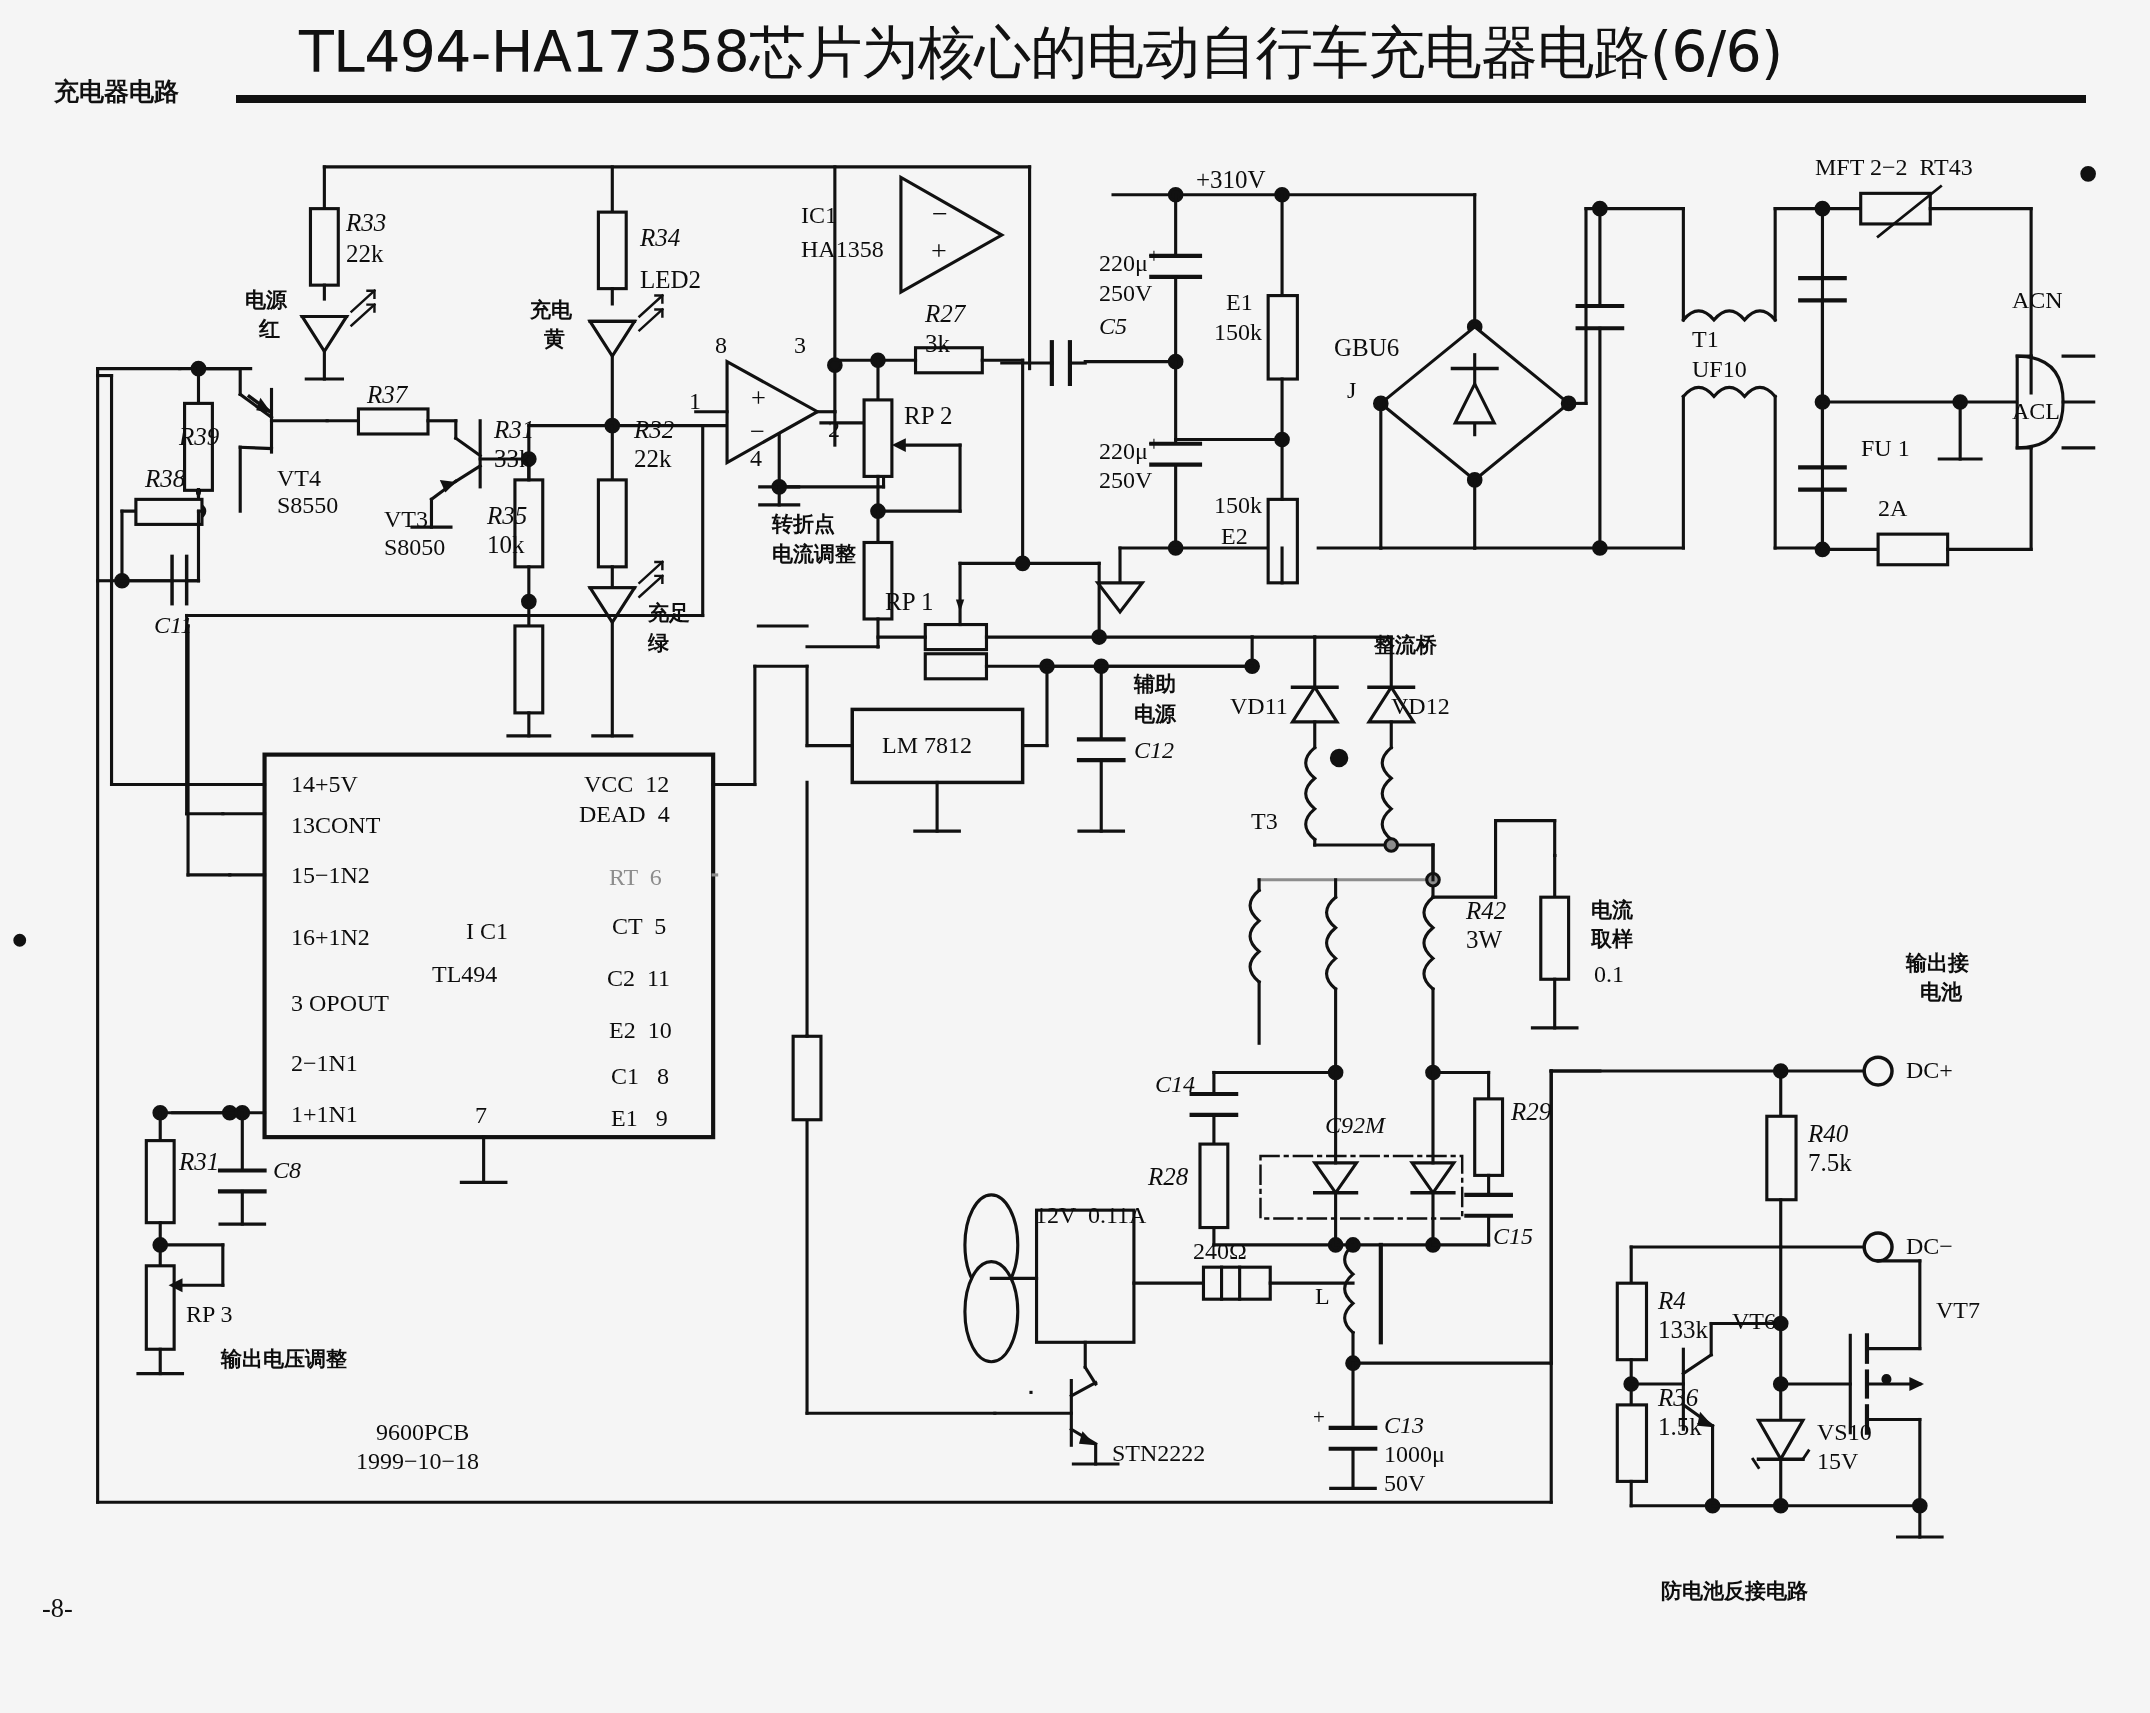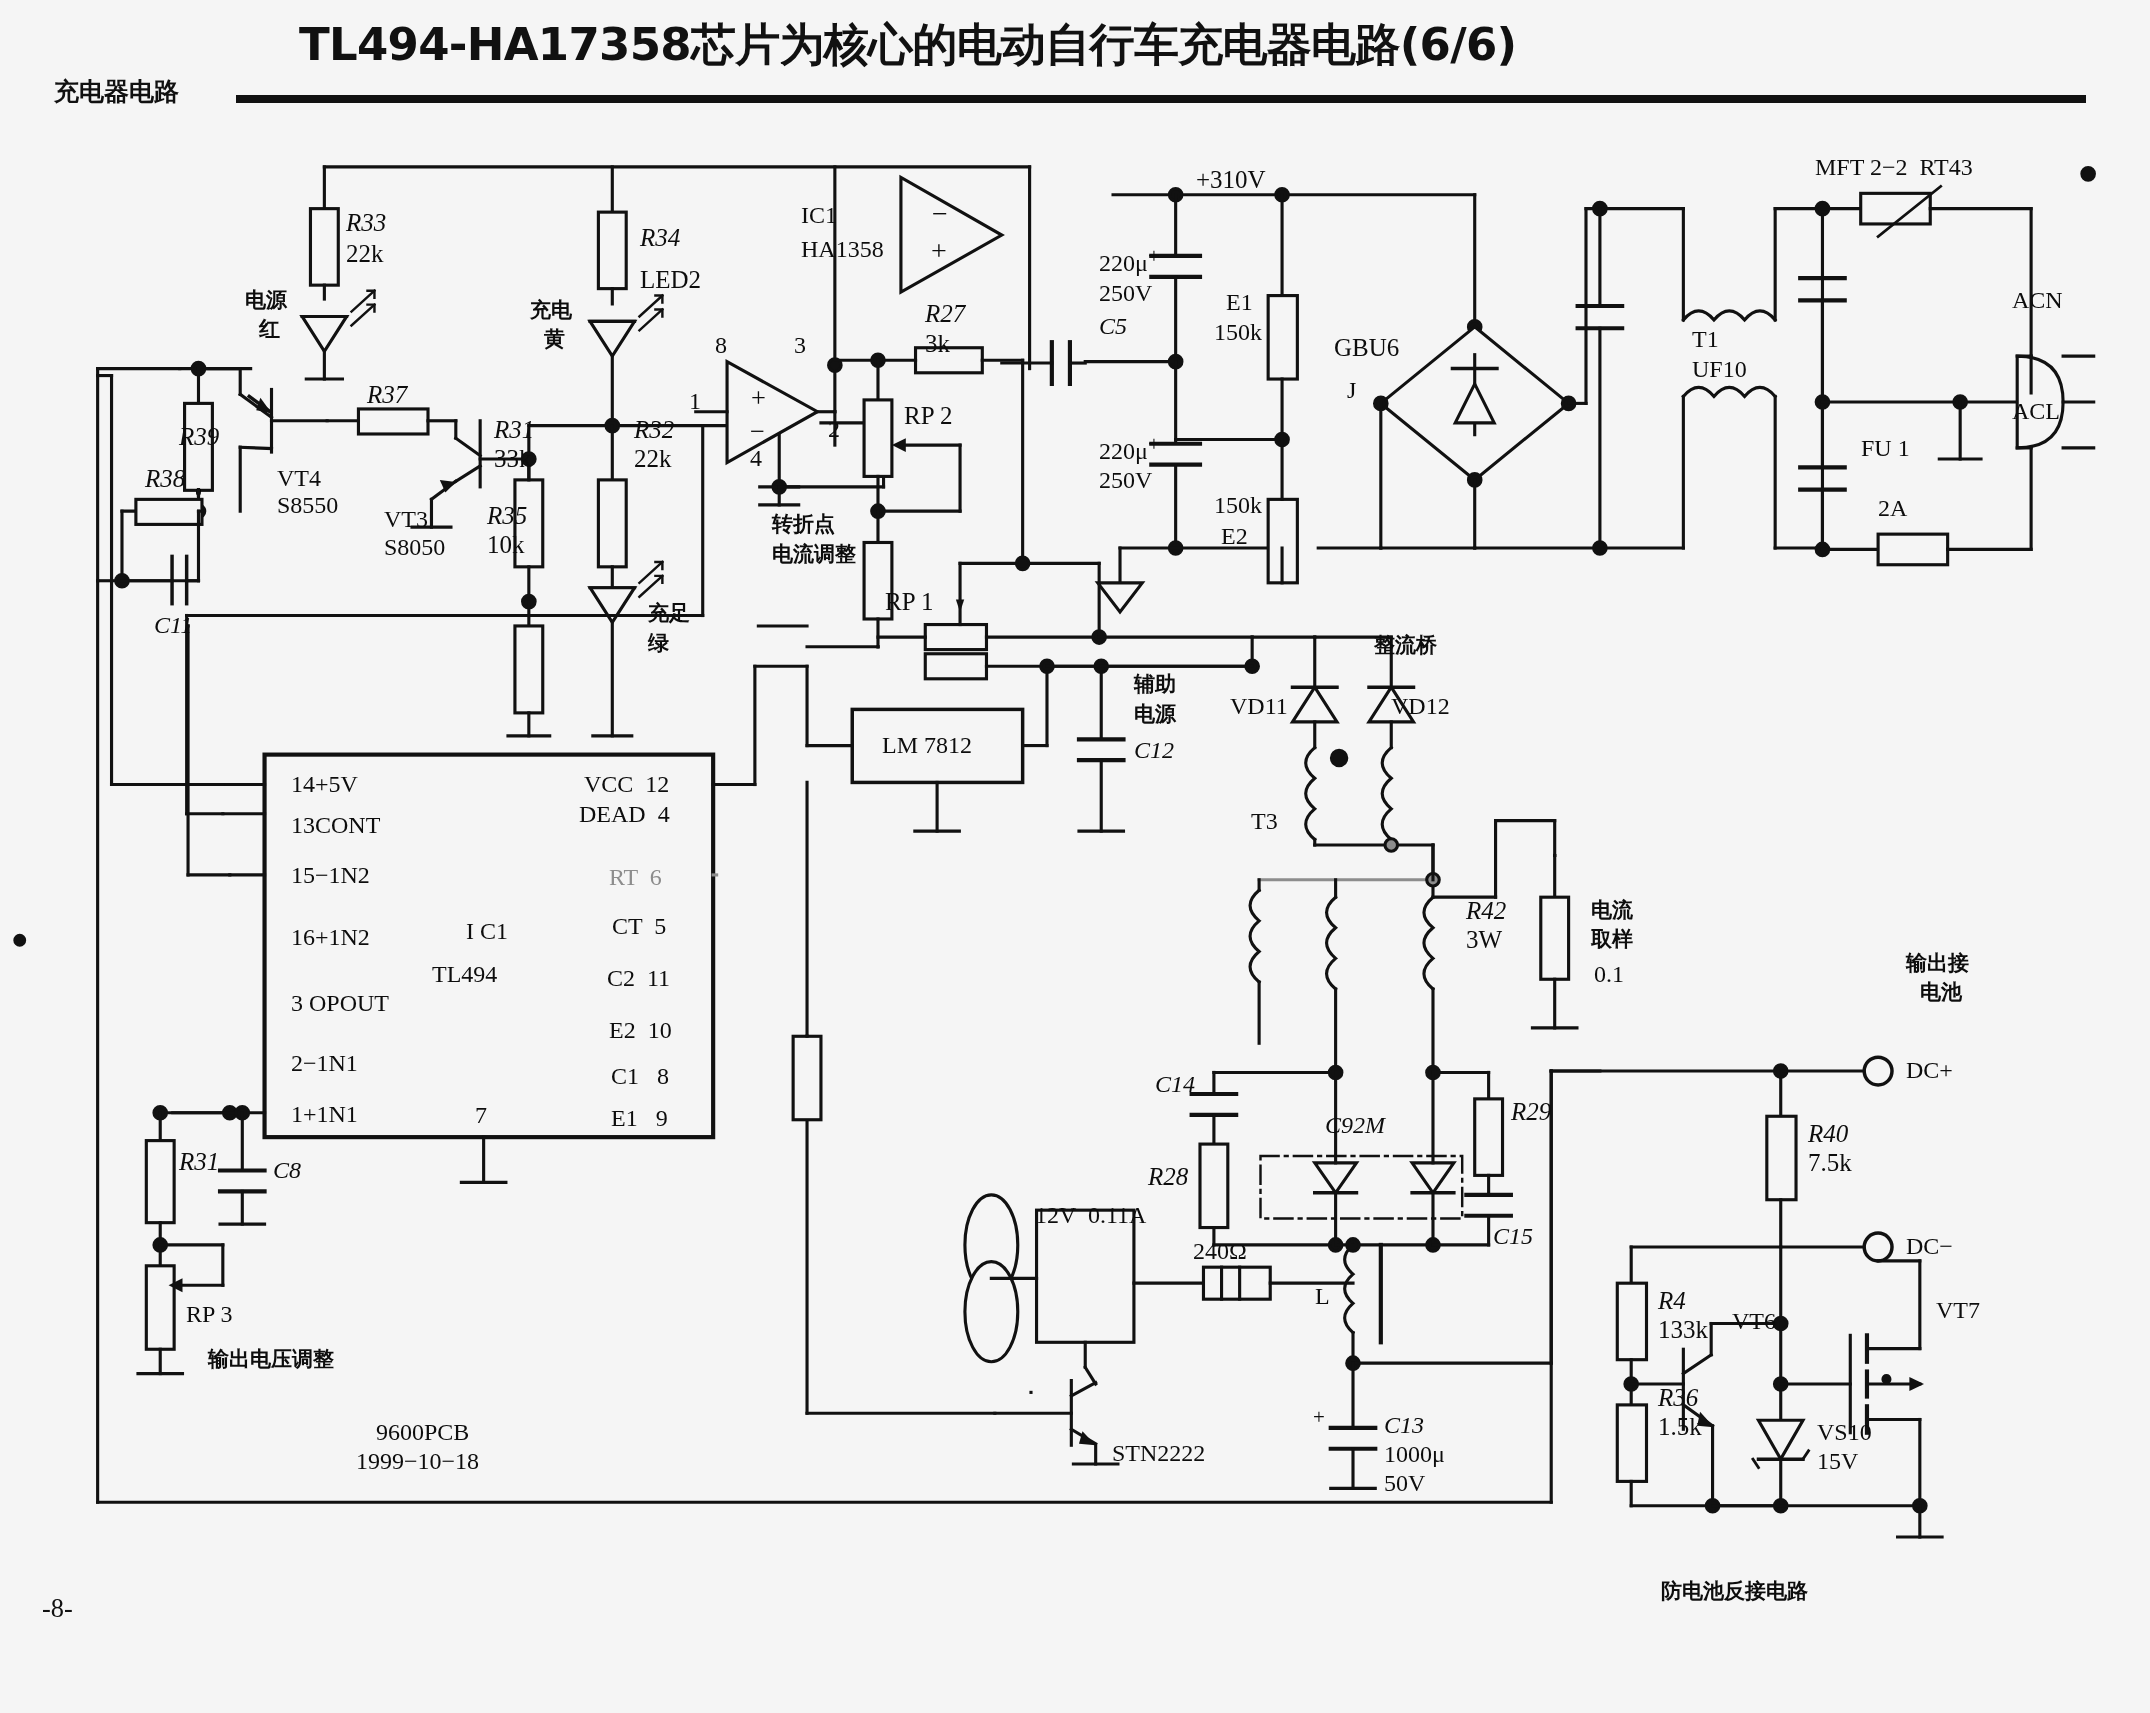--- a/index.html
+++ b/index.html
@@ -5,21 +5,21 @@
   html,body{margin:0;padding:0;background:#f5f5f5;}
   body{width:2151px;height:1713px;position:relative;
        font-family:"Liberation Serif",serif;color:#111;overflow:hidden;}
   #root{position:absolute;left:0;top:0;width:2151px;height:1713px;}
   svg.sch{position:absolute;left:0;top:0;width:2151px;height:1713px;}
   .lbl{position:absolute;white-space:pre;line-height:1.12;color:#0d0d0d;}
   .serif{font-family:"Liberation Serif",serif;}
   .cjk{font-family:Liberation Serif, serif;font-weight:700;}
   .ital{font-style:italic;} .t30{font-size:21px;}
   .t34{font-size:24px;} .t36{font-size:25px;} .t38{font-size:24px;}
-  .hdr-title{position:absolute;left:299px;top:15.3px;font-size:45px;font-weight:700;
+  .hdr-title{position:absolute;left:299px;top:15.3px;font-size:57px;font-weight:400;
     font-family:"DejaVu Sans",sans-serif;letter-spacing:-0.7px;white-space:nowrap;}
   .hdr-left{position:absolute;left:54px;top:75px;font-size:25px;font-weight:700;
     font-family:"DejaVu Sans",sans-serif;white-space:nowrap;}
   .hdr-rule{position:absolute;left:236px;top:95px;width:1850px;height:7.7px;background:#111;}
   .pageno{position:absolute;left:42px;top:1593px;font-size:26.4px;font-family:"Liberation Serif",serif;}
 </style>
 </head>
 <body>
 
 <div id="root">
@@ -707,21 +707,21 @@
   <div class="lbl serif t34" style="left:609px;top:1017px">E2  10</div>
   <div class="lbl serif t34" style="left:611px;top:1063px">C1   8</div>
   <div class="lbl serif t34" style="left:611px;top:1105px">E1   9</div>
   <div class="lbl serif t34" style="left:466px;top:918px">I C1</div>
   <div class="lbl serif t34" style="left:432px;top:961px">TL494</div>
   <div class="lbl serif t34" style="left:475px;top:1102px">7</div>
 
   <div class="lbl serif ital t36" style="left:179px;top:1148px">R31</div>
   <div class="lbl serif ital t34" style="left:273px;top:1157px">C8</div>
   <div class="lbl serif t34" style="left:186px;top:1301px">RP 3</div>
-  <div class="lbl cjk t30" style="left:208px;top:1348px">输出电压调整</div>
+  <div class="lbl cjk t30" style="left:221px;top:1348px">输出电压调整</div>
   <div class="lbl serif t34" style="left:376px;top:1419px">9600PCB</div>
   <div class="lbl serif t34" style="left:356px;top:1448px">1999−10−18</div>
 
   <div class="lbl serif t34" style="left:882px;top:732px">LM 7812</div>
   <div class="lbl cjk t30" style="left:1134px;top:673px">辅助</div>
   <div class="lbl cjk t30" style="left:1134px;top:703px">电源</div>
   <div class="lbl serif ital t34" style="left:1134px;top:737px">C12</div>
   <div class="lbl serif t34" style="left:1230px;top:693px">VD11</div>
   <div class="lbl serif t34" style="left:1391px;top:693px">VD12</div>
   <div class="lbl serif t34" style="left:1251px;top:808px">T3</div>

